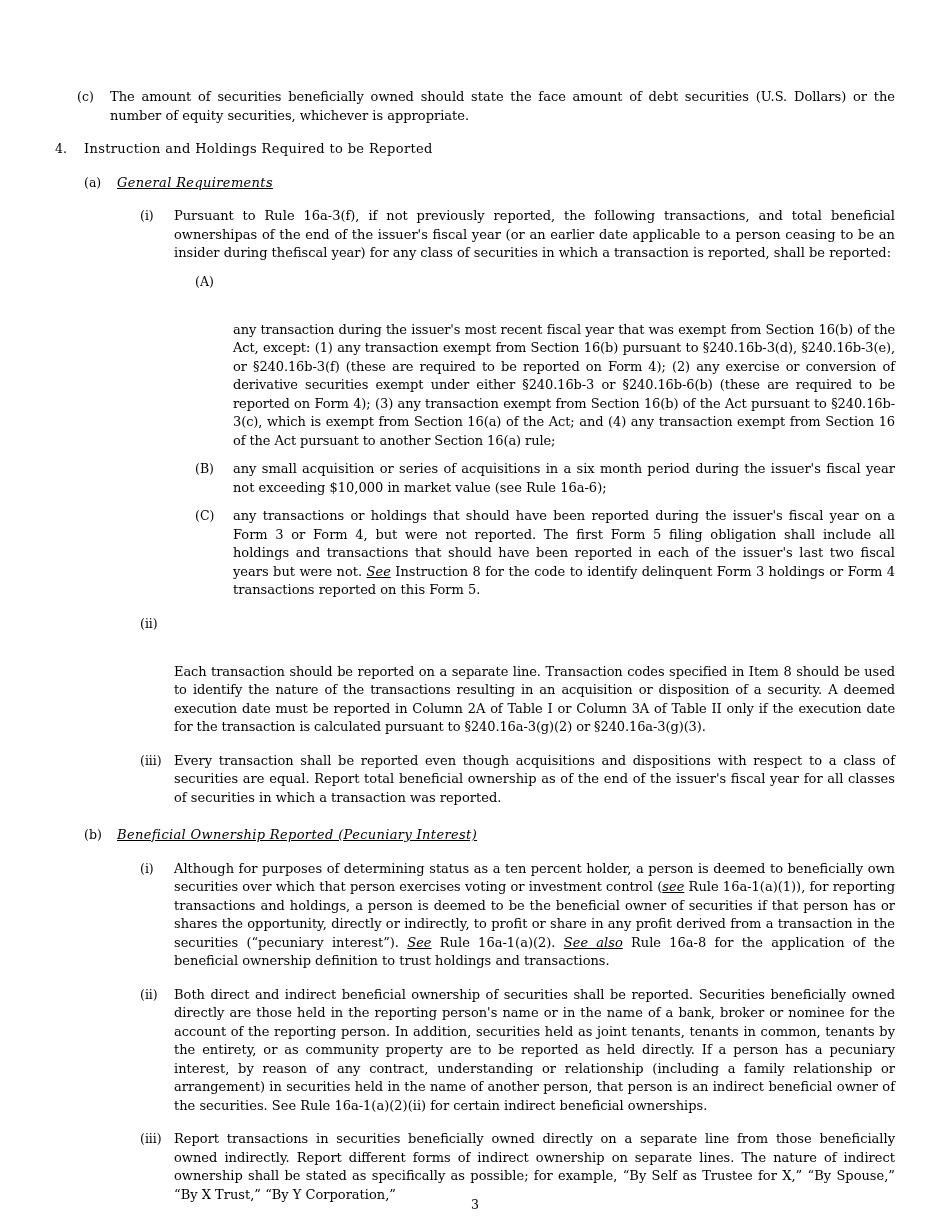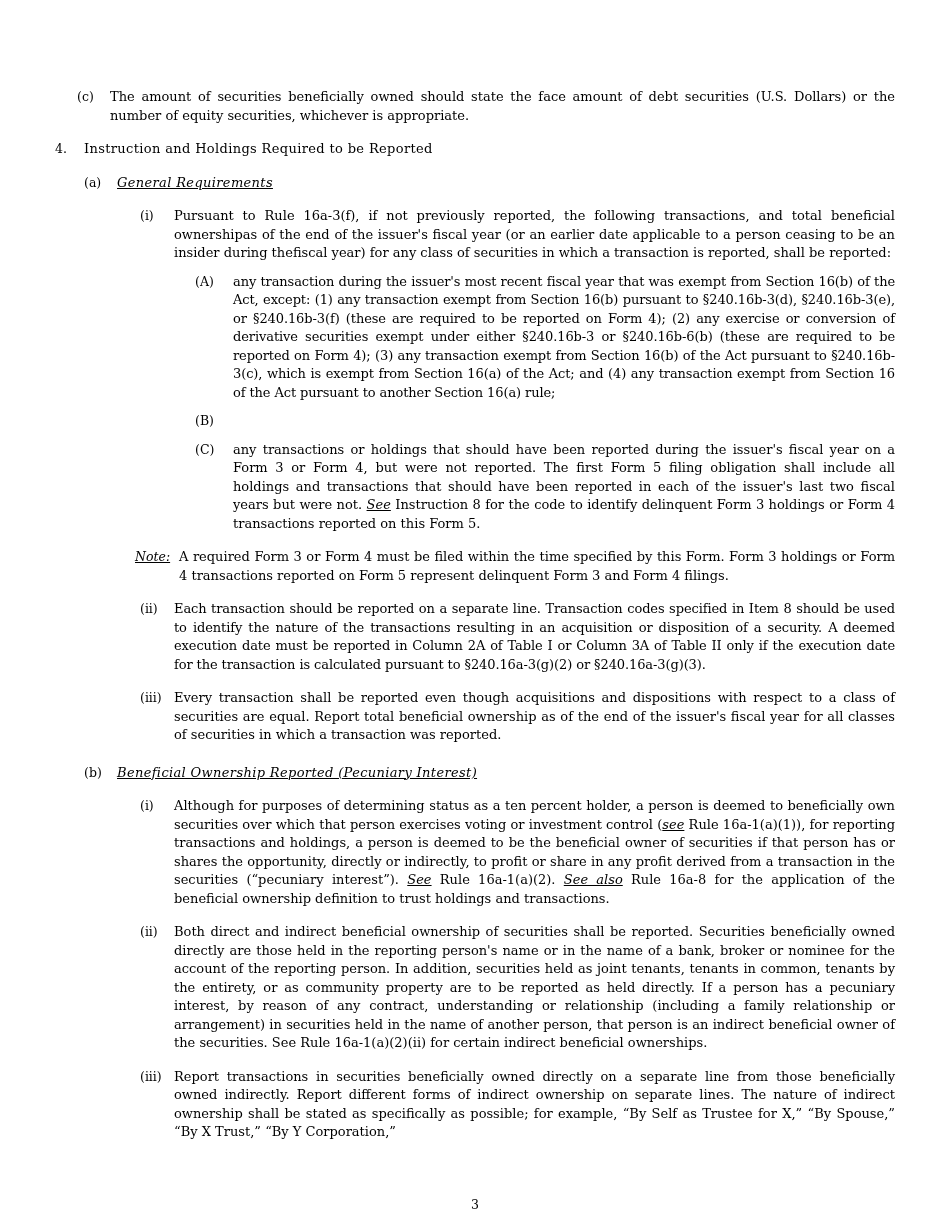--- a/index.html
+++ b/index.html
@@ -50,21 +50,21 @@
   .lvl-i .marker   { width: 34px; }
   .lvl-A   { padding-left: 140px; }
   .lvl-A .marker   { width: 38px; }
   .lvl-note{ padding-left: 80px; }
   .lvl-note .marker { width: 44px; }
 
   .spaced-head {
     letter-spacing: 0.35px;
   }
   .ital { font-style: italic; text-decoration: underline; }
-  .tight { letter-spacing: -0.1px; }
+  .tight { letter-spacing: -0.1px; margin-top: 48px; }
   .gap-sm { margin-top: 10px; }
   .gap-md { margin-top: 15px; }
   .gap-lg { margin-top: 19px; }
   .page-number {
     position: absolute;
     left: 0;
     right: 0;
     bottom: 18px;
     text-align: center;
     font-size: 12.5px;
@@ -90,28 +90,25 @@
       <div class="blk lvl-i gap-md">
         <div class="marker">(i)</div>
         <div class="body-text">Pursuant to Rule 16a-3(f), if not previously reported, the following transactions, and total beneficial ownershipas of the end of the issuer's fiscal year (or an earlier date applicable to a person ceasing to be an insider during  thefiscal year) for any class of securities in which a transaction is reported, shall be reported:</div>
       </div>
       <div class="blk lvl-A gap-sm">
         <div class="marker">(A)</div>
         <div class="body-text tight">any transaction during the issuer's most recent fiscal year that was exempt from Section 16(b) of the Act, except: (1) any transaction exempt from Section 16(b) pursuant to §240.16b-3(d), §240.16b-3(e), or §240.16b-3(f) (these are required to be reported on Form 4); (2) any exercise or conversion of derivative securities exempt under either §240.16b-3 or §240.16b-6(b) (these are required to be reported on Form 4); (3) any transaction exempt from Section 16(b) of the Act pursuant to §240.16b-3(c), which is exempt from Section 16(a) of the Act; and (4) any transaction exempt from Section 16 of the Act pursuant to another Section 16(a) rule;</div>
       </div>
       <div class="blk lvl-A gap-sm">
         <div class="marker">(B)</div>
+        <div class="body-text">any small acquisition or series of acquisitions in a six month period during the issuer's fiscal year not exceeding $10,000 in market value (see Rule 16a-6);</div>
       </div>
       <div class="blk lvl-A gap-sm">
         <div class="marker">(C)</div>
         <div class="body-text"><span>any transactions or holdings that should have been reported during the issuer's fiscal year on a Form 3 or  Form 4, but were not reported. The first Form 5 filing obligation shall include all holdings and transactions that should have been reported in each of the issuer's last two fiscal years but were not. </span><span class="ital">See</span><span> Instruction 8 for the code to identify delinquent Form 3 holdings or Form 4 transactions reported on this Form 5.</span></div>
-      </div>
-      <div class="blk lvl-note gap-md">
-        <div class="marker ital">Note:</div>
-        <div class="body-text">A  required  Form 3  or  Form 4 must be  filed  within  the  time  specified  by  this  Form.  Form  3  holdings  or  Form  4 transactions reported on Form 5 represent delinquent Form 3 and Form 4 filings.</div>
       </div>
       <div class="blk lvl-i gap-md">
         <div class="marker">(ii)</div>
         <div class="body-text tight">Each transaction should be reported on a separate line. Transaction codes specified in Item 8 should be used to identify the nature of the transactions resulting in an acquisition or disposition of a security. A deemed execution date must be reported in Column 2A of Table I or Column 3A of Table II only if the execution date for the transaction is calculated pursuant to §240.16a-3(g)(2) or §240.16a-3(g)(3).</div>
       </div>
       <div class="blk lvl-i gap-md">
         <div class="marker">(iii)</div>
         <div class="body-text">Every transaction shall be reported even though acquisitions and dispositions with respect to a class of securities are equal. Report total beneficial ownership as of the end of the issuer's fiscal year for all classes of securities in which a transaction was reported.</div>
       </div>
       <div class="blk lvl-a gap-lg">

